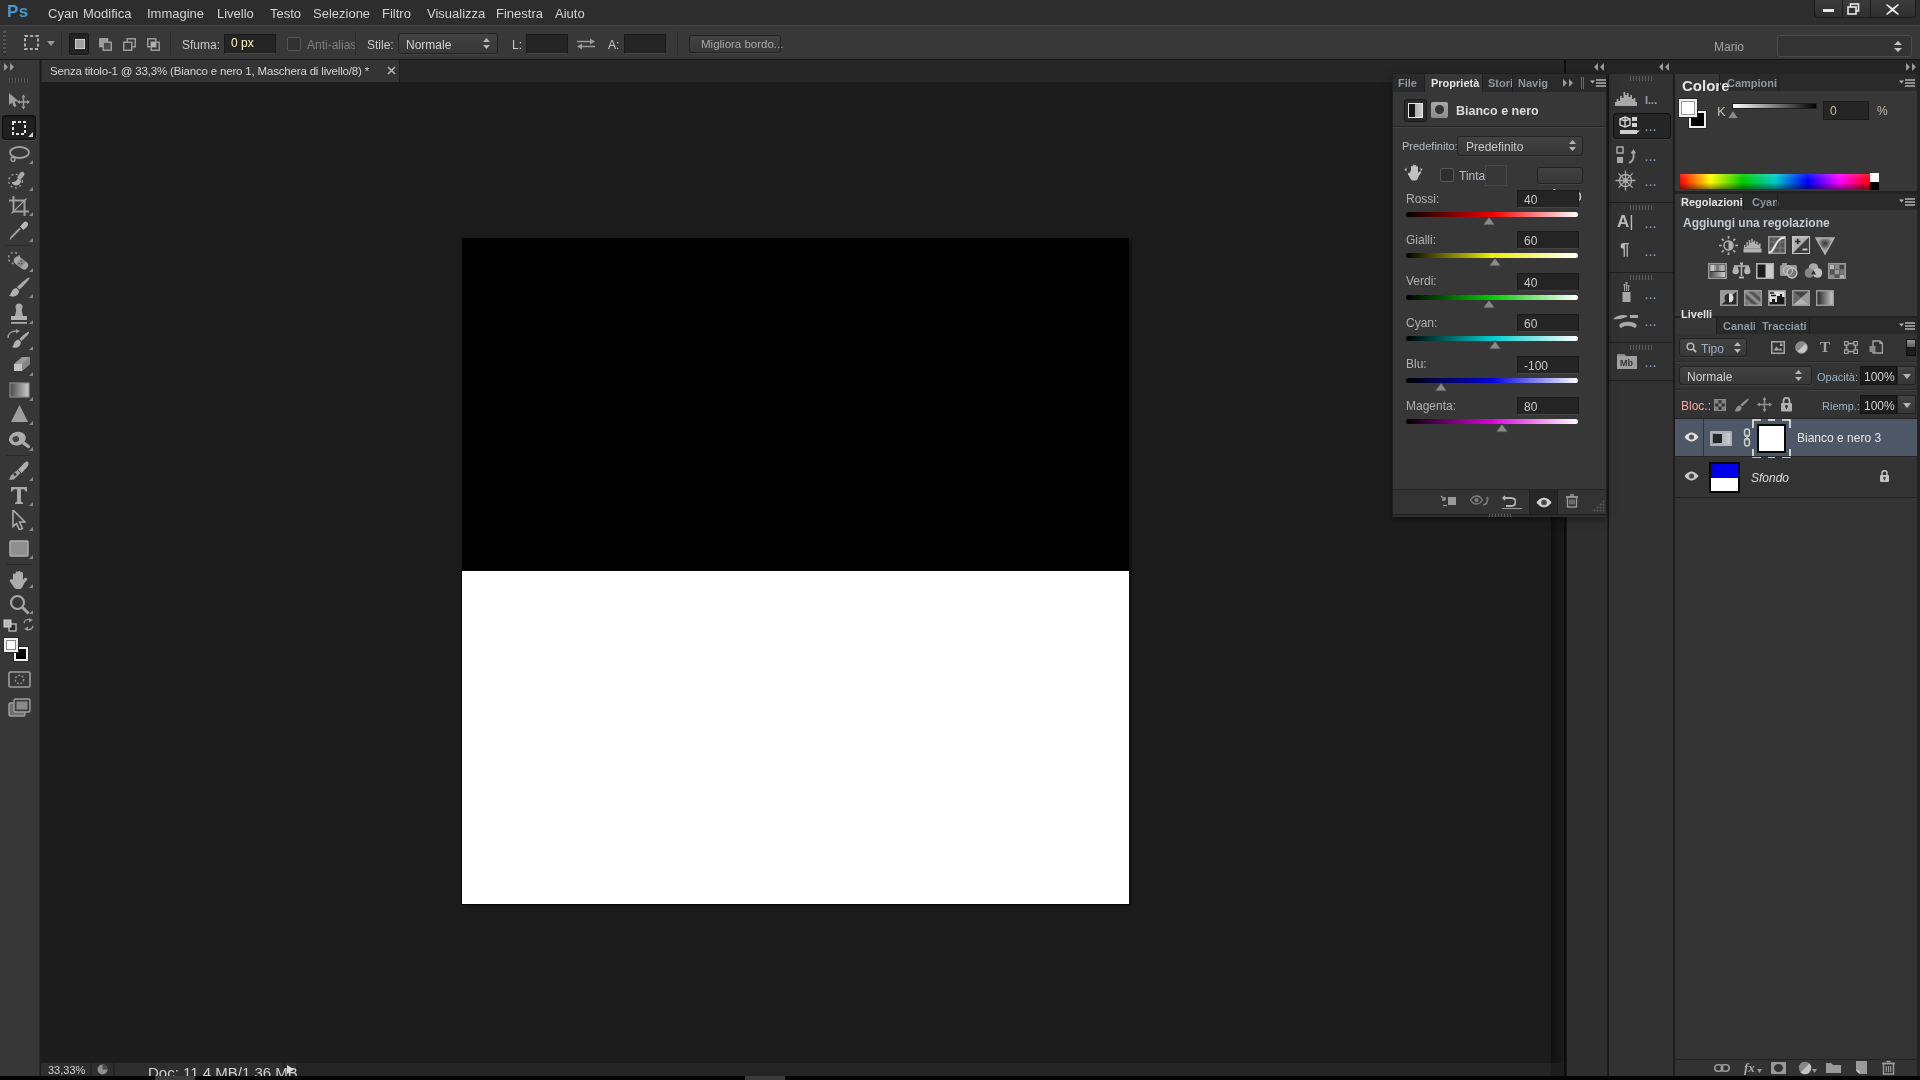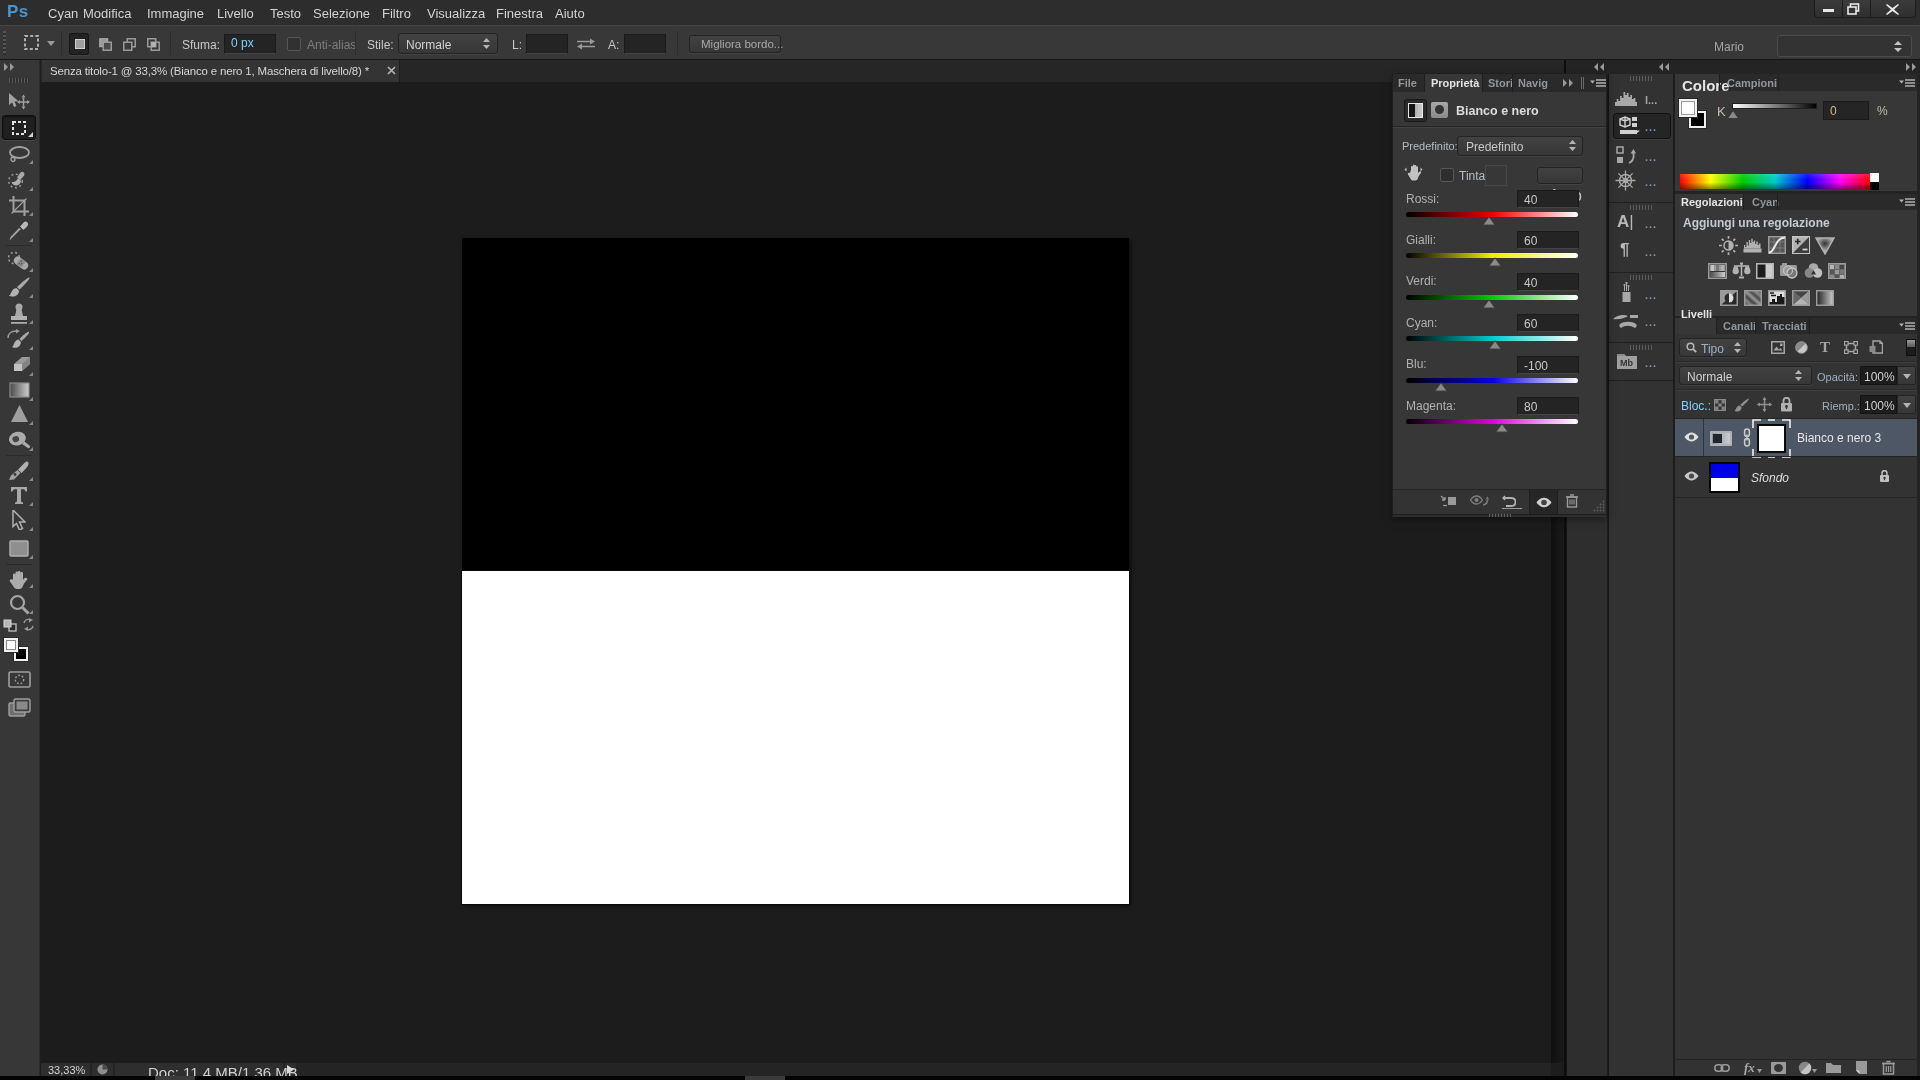--- a/index.html
+++ b/index.html
@@ -69,21 +69,21 @@
   <rect x="0.75" y="4.25" width="8" height="8" fill="#3a3a3a" stroke="#9a9a9a" stroke-width="1.5"></rect>
  </svg>
  <svg class="abs" style="left:147px;top:38px;" width="13" height="13" viewBox="0 0 13 13">
   <rect x="0.75" y="0.75" width="8" height="8" fill="none" stroke="#9a9a9a" stroke-width="1.5"></rect>
   <rect x="4.25" y="4.25" width="8" height="8" fill="none" stroke="#9a9a9a" stroke-width="1.5"></rect>
   <rect x="4.25" y="4.25" width="4.5" height="4.5" fill="#b5b5b5"></rect>
  </svg>
  <div class="abs" style="left:170px;top:31px;width:1px;height:24px;background:#2c2c2c;"></div>
  <div class="abs txt" style="left:182px;top:38px;">Sfuma:</div>
  <div class="abs inp" style="left:224px;top:34px;width:52px;height:20px;"></div>
- <div class="abs txt" style="left:231px;top:36px;color:#7dd3fc;">0 px</div>
+ <div class="abs txt" style="left:231px;top:36px;color:#fef9c3;">0 px</div>
  <div class="abs" style="left:287px;top:37px;width:14px;height:14px;background:#313131;border:1px solid #555;border-radius:2px;"></div>
  <div class="abs txt" style="left:307px;top:38px;color:#7d7d7d;">Anti-alias</div>
  <div class="abs" style="left:355px;top:31px;width:1px;height:24px;background:#2c2c2c;"></div>
  <div class="abs txt" style="left:367px;top:38px;">Stile:</div>
  <div class="abs dd" style="left:398px;top:33px;width:100px;height:21px;"></div>
  <div class="abs txt" style="left:406px;top:38px;color:#d2d2d2;">Normale</div>
  <svg class="abs" style="left:483px;top:38px;" width="7" height="11" viewBox="0 0 7 11">
       <path d="M0 4 L3.5 0 L7 4 Z M0 7 L3.5 11 L7 7 Z" fill="#b5b5b5"></path>
     </svg>
  <div class="abs txt" style="left:512px;top:38px;">L:</div>
@@ -682,21 +682,21 @@
   <div class="abs txt" style="left:1817px;top:371px;color:#9eb0c2;font-size:11px;">Opacità:</div>
   <div class="abs" style="left:1860px;top:366px;width:37px;height:19px;background:#1d1d1d;border:1px solid #141414;"></div>
   <div class="abs txt" style="left:1864px;top:370px;color:#d0d0d0;">100%</div>
   <div class="abs" style="left:1897px;top:366px;width:19px;height:19px;background:linear-gradient(#424242,#373737);border:1px solid #232323;border-radius:0 2px 2px 0;"></div>
   <svg class="abs" style="left:1903px;top:374px;" width="8" height="5">
         <path d="M0 0 H8 L4 5 Z" fill="#b5b5b5"></path>
       </svg>
   <div class="abs" style="left:1675px;top:389px;width:242px;height:1px;background:#282828;"></div>
   <div class="abs" style="left:1675px;top:390px;width:242px;height:1px;background:#3e3e3e;"></div>
 
-  <div class="abs txt" style="left:1681px;top:399px;color:#7dd3fc;">Bloc.:</div>
+  <div class="abs txt" style="left:1681px;top:399px;color:#fca5a5;">Bloc.:</div>
   <svg class="abs" style="left:1714px;top:399px;" width="12" height="12" viewBox="0 0 12 12">
    <rect x="0.6" y="0.6" width="10.8" height="10.8" fill="none" stroke="#8a8a8a" stroke-width="1.2"></rect>
    <rect x="1.2" y="1.2" width="3.2" height="3.2" fill="#8a8a8a"></rect>
         <rect x="7.6" y="1.2" width="3.2" height="3.2" fill="#8a8a8a"></rect>
    <rect x="4.4" y="4.4" width="3.2" height="3.2" fill="#8a8a8a"></rect>
    <rect x="1.2" y="7.6" width="3.2" height="3.2" fill="#8a8a8a"></rect>
         <rect x="7.6" y="7.6" width="3.2" height="3.2" fill="#8a8a8a"></rect>
   </svg>
   <svg class="abs" style="left:1734px;top:398px;" width="16" height="14" viewBox="0 0 16 14">
    <path d="M15 0.5 C15.8 1.2 10.5 6.5 8 8.5 L6.3 6.8 C8.5 4.3 14.2 -0.2 15 0.5 Z" fill="#8f8f8f"></path>

